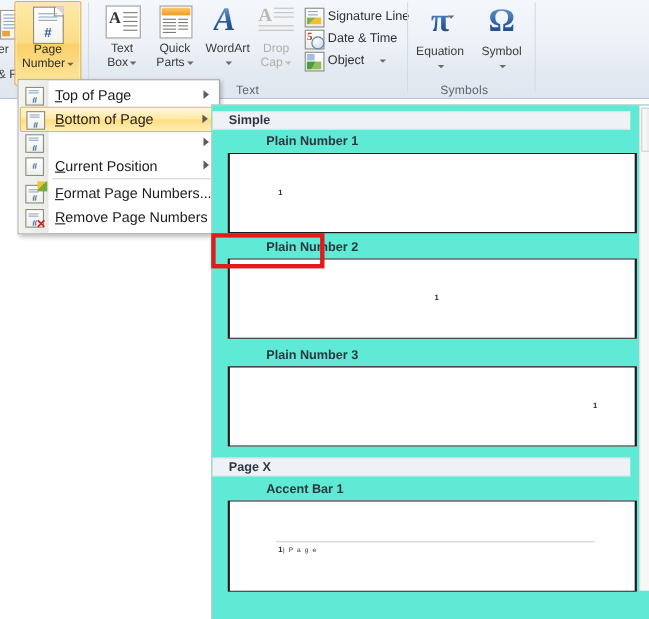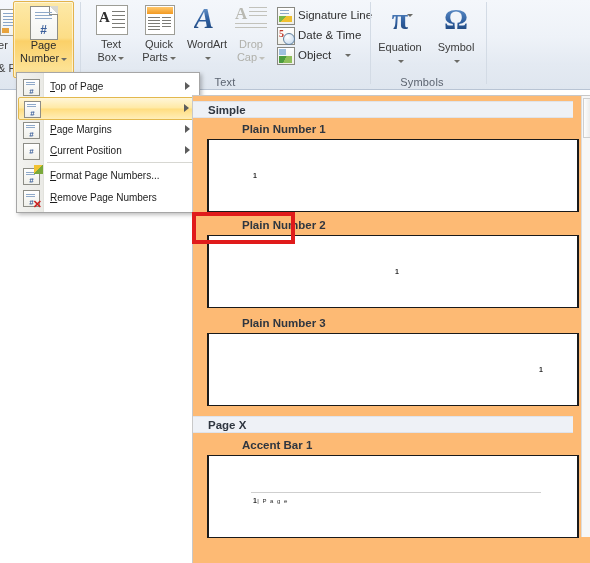--- a/index.html
+++ b/index.html
@@ -123,41 +123,41 @@
   
   .menu{
     position:absolute;left:16px;top:72px;width:182px;height:139px;
     background:#ffffff;border:1px solid #a6a6a6;
     box-shadow:2px 2px 4px rgba(0,0,0,.25);
   }
   .menu-gutter{position:absolute;left:0;top:0;width:26px;height:100%;
     background:linear-gradient(to right,#f3f3f0,#eaeae6);border-right:1px solid #e2e2dd;}
   .mi{position:absolute;left:1px;width:180px;height:21px;}
   .mi .mic{position:absolute;left:5px;top:3px;width:15px;height:15px;}
-  .mi .mtx{position:absolute;left:32px;top:0;height:21px;line-height:21px;font-size:10px;color:#1c1c1c;}
+  .mi .mtx{position:absolute;left:32px;top:0;height:21px;line-height:21px;font-size:13px;color:#1c1c1c;}
   .mi .marrow{position:absolute;right:8px;top:6px;width:0;height:0;
     border-top:4px solid transparent;border-bottom:4px solid transparent;border-left:5px solid #5c5c5c;}
   .mi.sel{
     background:linear-gradient(to bottom,#fff6d9 0%,#ffe9a4 48%,#ffdd80 52%,#ffeeb8 100%);
     border:1px solid #e2b84e;left:1px;width:178px;border-radius:2px;
   }
   .mi.sel .mtx{left:31px;}
   .msep{position:absolute;left:30px;width:146px;height:1px;background:#d7d7d2;}
   .mico{background:linear-gradient(to bottom,#ffffff,#f0f0ea);border:1px solid #8d8d86;}
   .mico .ml{position:absolute;left:2px;top:2px;width:9px;height:1px;background:#8fa9c9;box-shadow:0 2px 0 #8fa9c9;}
   .mico .mh{position:absolute;left:0;width:100%;text-align:center;font-size:8px;font-weight:bold;color:#3a5e9a;line-height:8px;}
   .xmark{position:absolute;right:-3px;bottom:-3px;font-size:11px;font-weight:bold;color:#cc2222;line-height:10px;font-family:"Liberation Sans",sans-serif;}
   .pencil{position:absolute;right:-4px;top:-4px;width:9px;height:9px;
     background:linear-gradient(135deg,#f1c232 45%,#7aa93c 46%);transform:rotate(0deg);}
   .uline{text-decoration:underline;}
 
   
   .gallery{
     position:absolute;left:192px;top:95px;width:398px;height:468px;
-    background:#fdba74;border-left:1px solid #c8c8c8;border-top:1px solid #c8c8c8;
+    background:#5eead4;border-left:1px solid #c8c8c8;border-top:1px solid #c8c8c8;
     overflow:hidden;
   }
   .sec-head{
     position:absolute;left:0;width:380px;height:17px;line-height:17px;
     background:#eef1f6;border-top:1px solid #dfe3ea;border-bottom:1px solid #dfe3ea;
     font-size:11.5px;font-weight:bold;color:#2f3640;padding-left:15px;box-sizing:border-box;
   }
   .item-title{
     position:absolute;left:8px;font-size:11.5px;font-weight:bold;color:#2f3640;height:14px;line-height:14px;margin-left:41px;
   }
@@ -309,29 +309,29 @@
         </div>
       <div class="mtx"><span class="uline">T</span><span>op of Page</span></div>
       <div class="marrow"></div>
     </div>
 
     <div class="mi sel" style="top:24px;">
       <div class="mic mico">
           <div class="ml" style="top:2px;"></div>
           <div class="mh" style="top:8px;">#</div>
         </div>
+      <div class="mtx"><span class="uline">B</span><span>ottom of Page</span></div>
       <div class="marrow"></div>
     </div>
 
     <div class="mi" style="top:46px;">
       <div class="mic mico">
           <div class="ml" style="top:2px;"></div>
           <div class="mh" style="top:8px;">#</div>
         </div>
-      <div class="mtx"><span class="uline">P</span><span>age Margins</span></div>
       <div class="marrow"></div>
     </div>
 
     <div class="mi" style="top:67px;">
       <div class="mic mico">
           <div class="mh" style="top:4px;">#</div>
         </div>
       <div class="mtx"><span class="uline">C</span><span>urrent Position</span></div>
       <div class="marrow"></div>
     </div>

